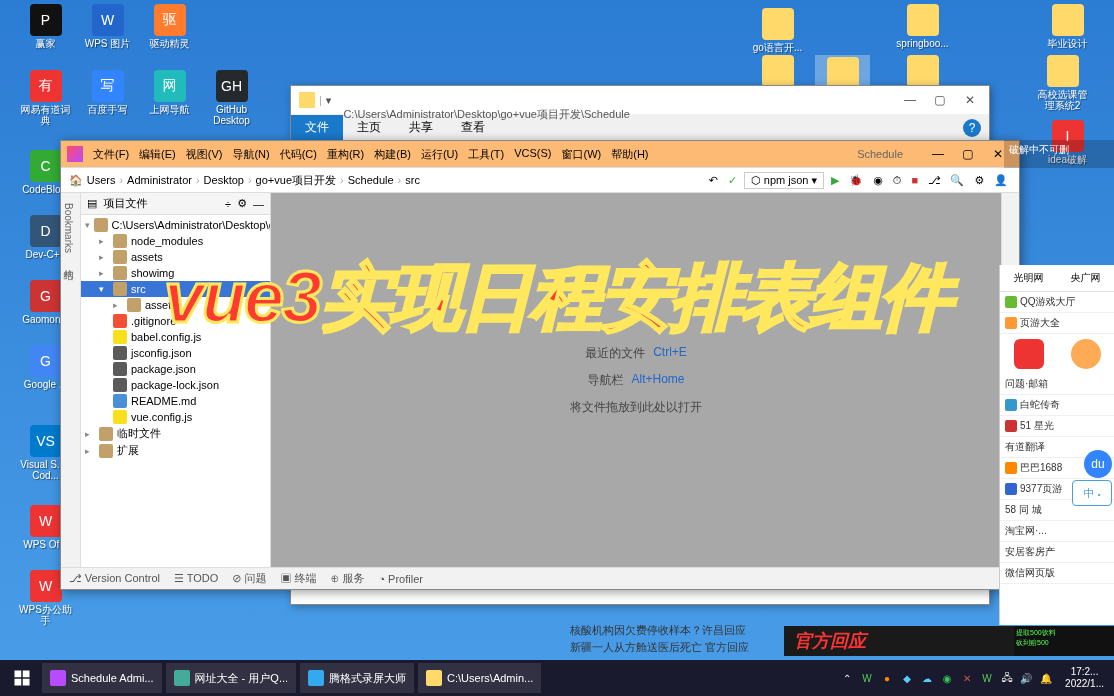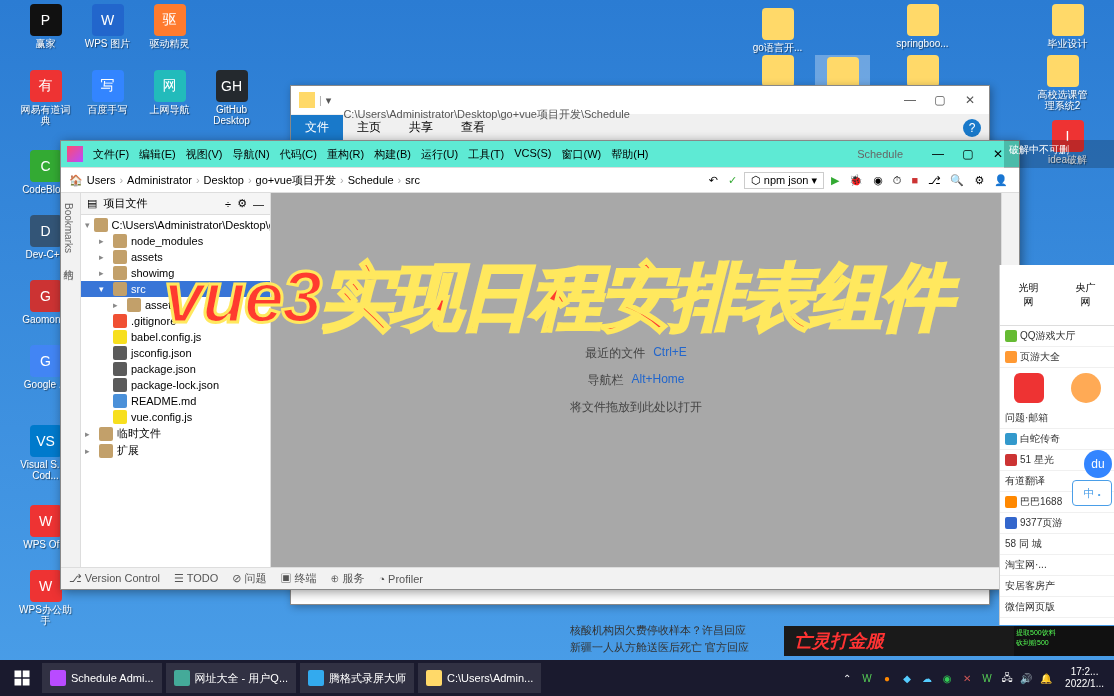--- a/index.html
+++ b/index.html
@@ -26,21 +26,21 @@
 .ribbon { height: 60px; background: #f5f5f5; border-bottom: 1px solid #ddd; padding: 4px 8px; font-size: 11px; display: flex; }
 .ribbon-sec { border-right: 1px solid #ddd; padding: 0 10px; display: flex; flex-direction: column; justify-content: center; gap: 2px; }
 .ribbon-sec div { cursor: pointer; }
 .explorer-search { height: 30px; display: flex; align-items: center; padding: 0 8px; font-size: 11px; border-bottom: 1px solid #eee; }
 .explorer-search input { border: 1px solid #ccc; padding: 2px 6px; font-size: 11px; width: 120px; }
 .explorer-body { display: flex; height: calc(100% - 146px); }
 .explorer-size-header { width: 100%; padding: 2px 10px; font-size: 11px; color: #555; }
 
 
 .ide { position: absolute; top: 140px; left: 60px; width: 960px; height: 450px; background: #f2f2f2; border: 1px solid #888; box-shadow: 2px 2px 10px rgba(0,0,0,0.4); display: flex; flex-direction: column; }
-.ide-title { height: 26px; background: #5eead4; display: flex; align-items: center; font-size: 11px; padding: 0 6px; }
+.ide-title { height: 26px; background: #fdba74; display: flex; align-items: center; font-size: 11px; padding: 0 6px; }
 .ide-title .logo { width: 16px; height: 16px; background: linear-gradient(135deg,#ff4b6e,#b94bff); margin-right: 6px; }
 .ide-title .menus { display: flex; gap: 2px; }
 .ide-title .menus span { padding: 2px 4px; cursor: pointer; }
 .ide-title .app-name { margin-left: auto; margin-right: 20px; color: #666; }
 .ide-breadcrumb { height: 26px; background: #fff; border-top: 1px solid #ddd; border-bottom: 1px solid #ddd; display: flex; align-items: center; font-size: 11px; padding: 0 8px; gap: 4px; }
 .ide-breadcrumb .crumb { cursor: pointer; }
 .ide-breadcrumb .sep { color: #aaa; }
 .ide-breadcrumb .spacer { flex: 1; }
 .ide-breadcrumb .run-config { border: 1px solid #ccc; padding: 1px 6px; background: #fff; }
 .ide-breadcrumb .tool-btn { cursor: pointer; padding: 0 3px; }
@@ -70,21 +70,21 @@
 
 
 .file-sizes { position: absolute; top: 260px; left: 830px; width: 160px; font-size: 11px; color: #444; text-align: right; line-height: 20px; }
 
 
 .overlay-title { position: absolute; top: 250px; left: 50%; transform: translateX(-50%); font-size: 72px; font-weight: 900; color: #ff3b2f; -webkit-text-stroke: 3px #ffe85e; white-space: nowrap; font-style: italic; letter-spacing: -2px; z-index: 100; }
 
 
 .browser-side { position: absolute; top: 265px; right: 0; width: 115px; height: 360px; background: #fff; font-size: 10px; border-left: 1px solid #ccc; }
 .browser-side .tab-row { display: flex; border-bottom: 1px solid #ddd; }
-.browser-side .tab-row span { flex: 1; padding: 16px; text-align: center; cursor: pointer; }
+.browser-side .tab-row span { flex: 1; padding: 6px; text-align: center; cursor: pointer; }
 .browser-side .link-row { padding: 3px 5px; border-bottom: 1px solid #f0f0f0; cursor: pointer; color: #333; display: flex; align-items: center; gap: 3px; }
 .browser-side .dot { width: 12px; height: 12px; border-radius: 2px; flex-shrink: 0; }
 
 
 .red-banner { position: absolute; bottom: 40px; right: 100px; width: 230px; height: 30px; background: #1a1a1a; color: #ff3333; font-size: 18px; font-weight: bold; display: flex; align-items: center; padding: 0 10px; font-style: italic; }
 .news-area { position: absolute; bottom: 40px; left: 570px; width: 210px; font-size: 11px; color: #333; }
 .news-area div { padding: 1px 0; }
 
 
 .taskbar { position: absolute; bottom: 0; left: 0; width: 100%; height: 36px; background: #1a1a2e; display: flex; align-items: center; padding: 0 4px; }
@@ -477,21 +477,21 @@
 </div>
 
 <div class="baidu-float">du</div>
 <div class="float-widget"><span>中</span> <span style="font-size:8px">•</span></div>
 
 <div class="news-area">
   <div>核酸机构因欠费停收样本？许昌回应</div>
   <div>新疆一人从方舱送医后死亡 官方回应</div>
 </div>
 
-<div class="red-banner">亡灵打金服</div>
+<div class="red-banner">官方回应</div>
 <div style="position:absolute;bottom:40px;right:0;width:100px;height:30px;background:#111;font-size:7px;color:#5f5;padding:2px">提取500饮料<br>砍到赔500</div>
 
 <div class="overlay-title">vue3实现日程安排表组件</div>
 
 <div class="taskbar">
   <div class="start">
     <svg viewBox="0 0 24 24">
         <rect x="2" y="2" width="9" height="9" fill="#fff"></rect>
         <rect x="13" y="2" width="9" height="9" fill="#fff"></rect>
         <rect x="2" y="13" width="9" height="9" fill="#fff"></rect>

